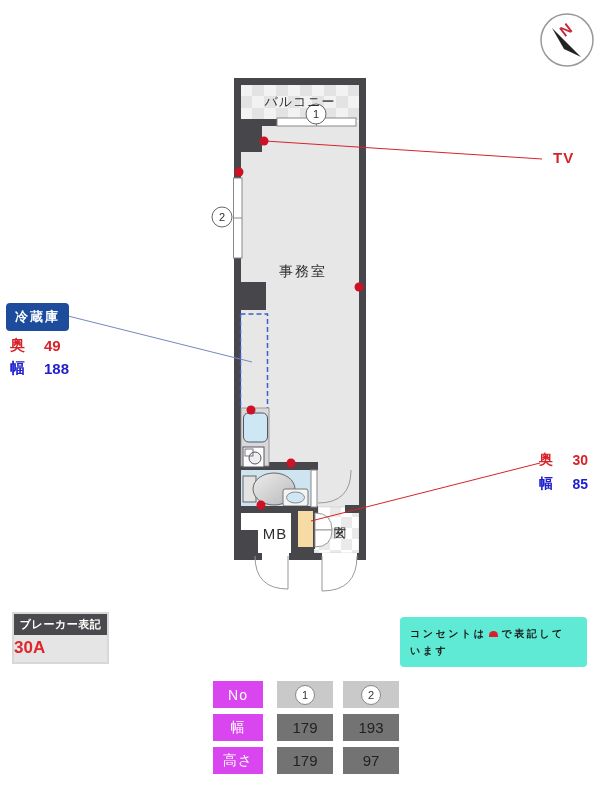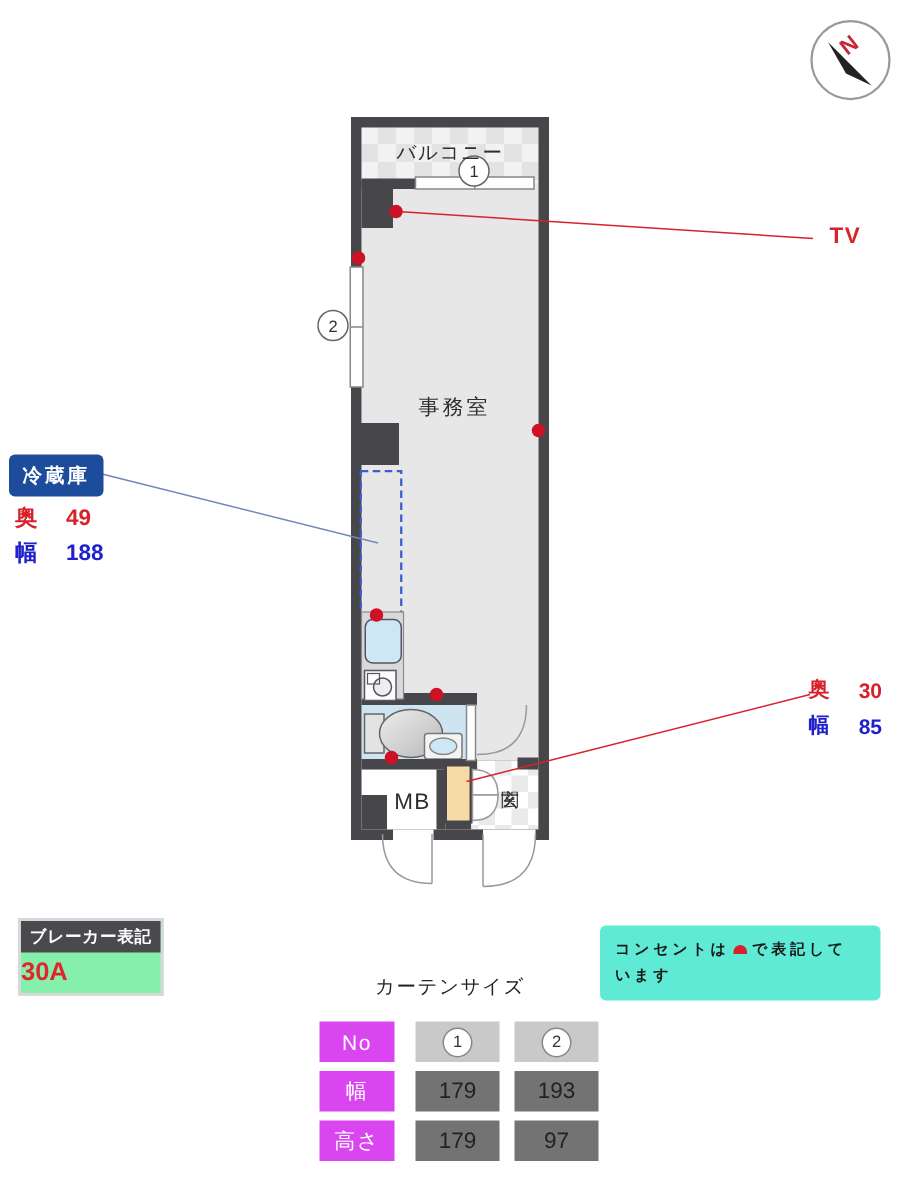--- a/index.html
+++ b/index.html
@@ -23,21 +23,21 @@
 
   
   .tv-label{position:absolute;left:553px;top:149px;color:#d7222b;font-size:15px;font-weight:bold;letter-spacing:1px;}
 
   
   .shoe-dims{position:absolute;left:539px;top:448px;}
   .shoe-dims .dim-row{height:24px;font-size:14px;}
   .shoe-dims .val{margin-left:9px;width:22px;text-align:right;}
 
   
-  .breaker{position:absolute;left:12px;top:612px;width:93px;border:2px solid #d8d8d8;background:#86efac;}
+  .breaker{position:absolute;left:12px;top:612px;width:93px;border:2px solid #d8d8d8;background:#e5e5e5;}
   .breaker-head{background:#4a4a4e;color:#fff;font-size:11px;text-align:center;
     padding:3px 0;letter-spacing:0.5px;font-weight:bold;}
   .breaker-val{color:#e0252c;font-size:17px;font-weight:bold;text-align:left;padding:3px 0 4px;}
 
   
   .note{position:absolute;left:400px;top:617px;width:187px;box-sizing:border-box;
     background:#5eead4;border-radius:4px;padding:8px 10px;font-size:10px;font-weight:bold;
     letter-spacing:2.5px;line-height:17px;color:#1a1a1a;}
   .dome{display:inline-block;width:9px;height:6px;background:#d7222b;
     border-radius:9px 9px 0 0;margin:0 3px;}
@@ -215,21 +215,20 @@
 
   <div class="breaker">
     <div class="breaker-head">ブレーカー表記</div>
     <div class="breaker-val">30A</div>
   </div>
 
   <div class="note">
     <div><span>コンセントは</span><span class="dome"></span><span>で表記しています</span></div>
   </div>
 
-  <div class="curtain-title">カーテンサイズ</div>
   <div class="ct">
     <div class="ct-row">
       <div class="ct-head">No</div>
       <div class="ct-cell num first">
           <span class="circ">1</span>
         </div>
       <div class="ct-cell num second">
           <span class="circ">2</span>
         </div>
     </div>

